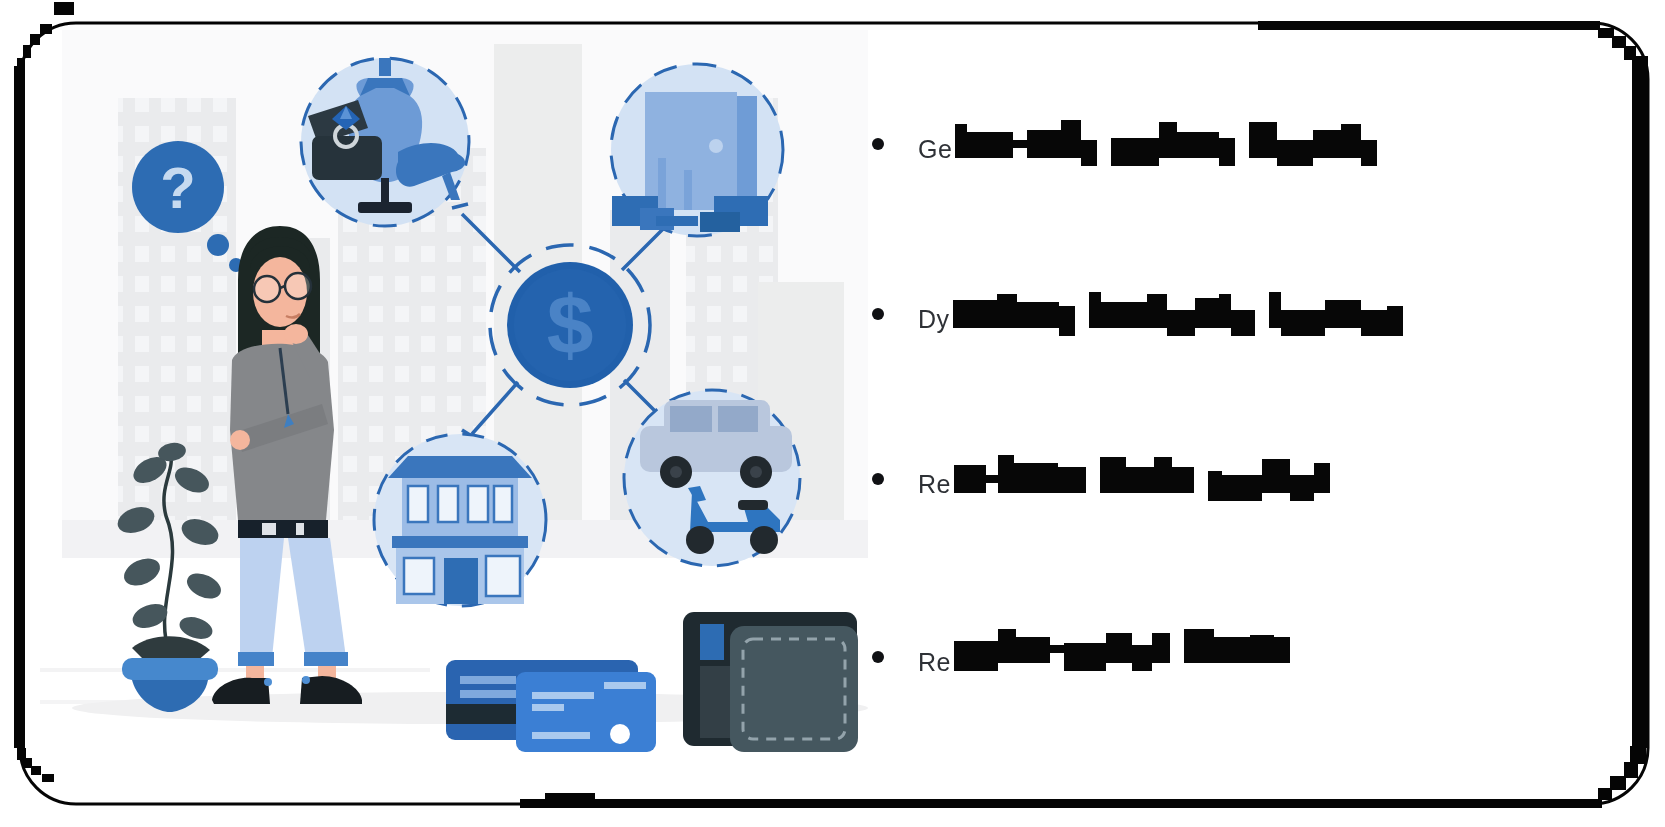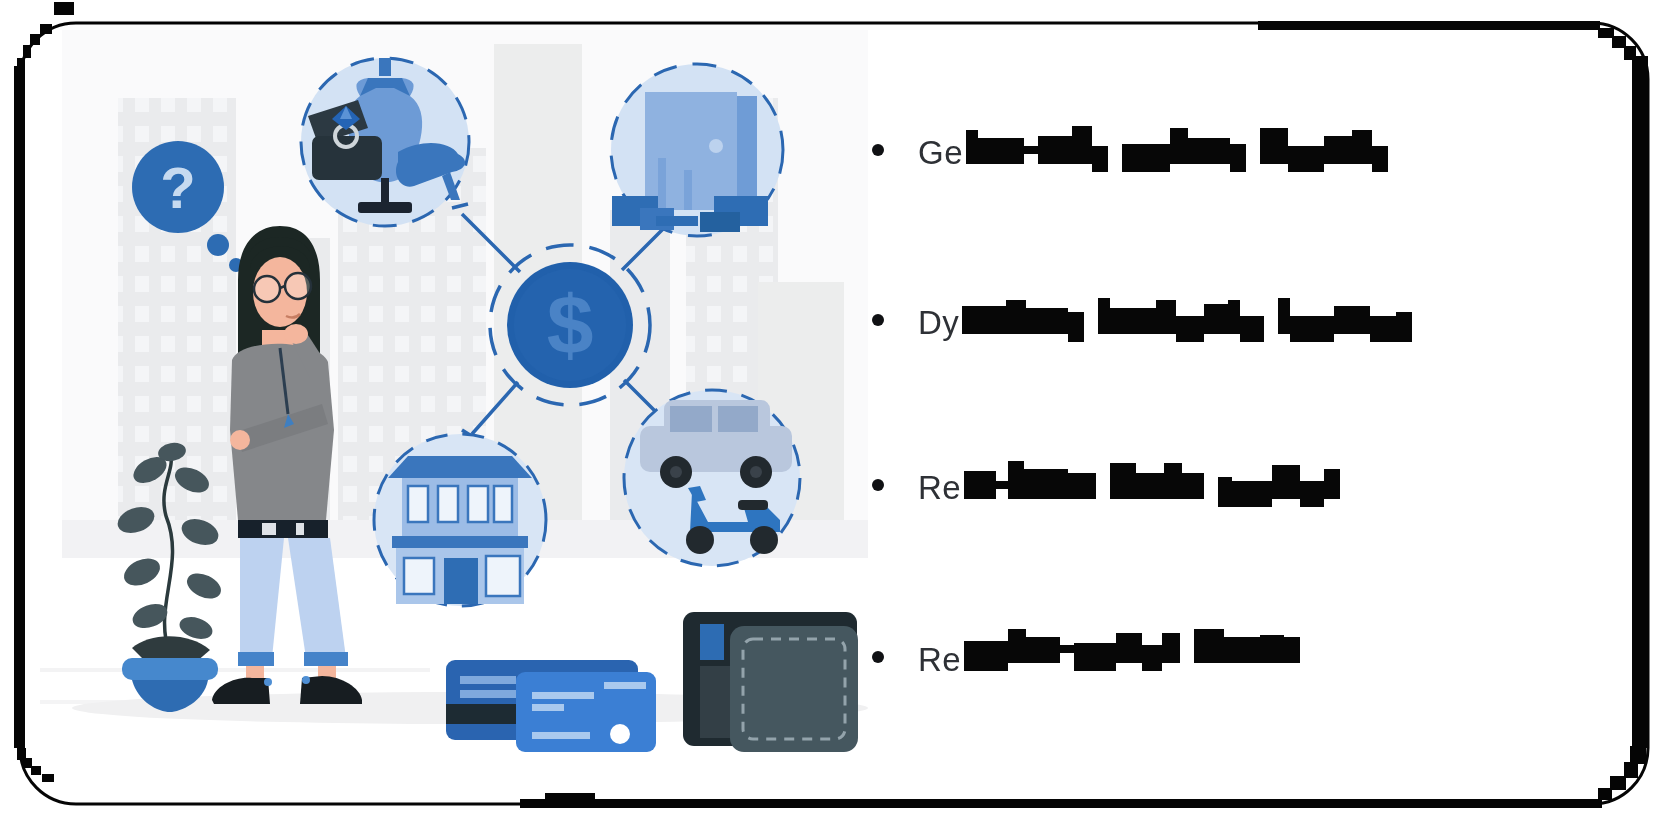--- a/index.html
+++ b/index.html
@@ -1,19 +1,19 @@
 <!DOCTYPE html>
 <html><head>
 <meta charset="utf-8">
 <style>
   html,body{margin:0;padding:0;background:#ffffff;}
   #stage{position:relative;width:1665px;height:827px;background:#ffffff;overflow:hidden;
          font-family:"Liberation Sans",sans-serif;}
   #scene{position:absolute;left:0;top:0;}
-  .bullet-row{position:absolute;left:872px;white-space:nowrap;font-size:33px;color:#2e3136;}
+  .bullet-row{position:absolute;left:872px;white-space:nowrap;font-size:25px;color:#2e3136;}
   .dot{display:inline-block;width:12px;height:12px;border-radius:50%;background:#101114;
        vertical-align:baseline;transform:translateY(-8px);margin-right:34px;}
   .prefix{letter-spacing:.5px;}
   .blocks{display:inline-flex;align-items:flex-end;height:24px;vertical-align:baseline;
           margin-left:3px;overflow:visible;}
   .rblk{display:block;background:#070707;flex:none;}
   .rgap{display:block;width:14px;height:2px;flex:none;background:transparent;}
 </style>
 </head>
 <body>

